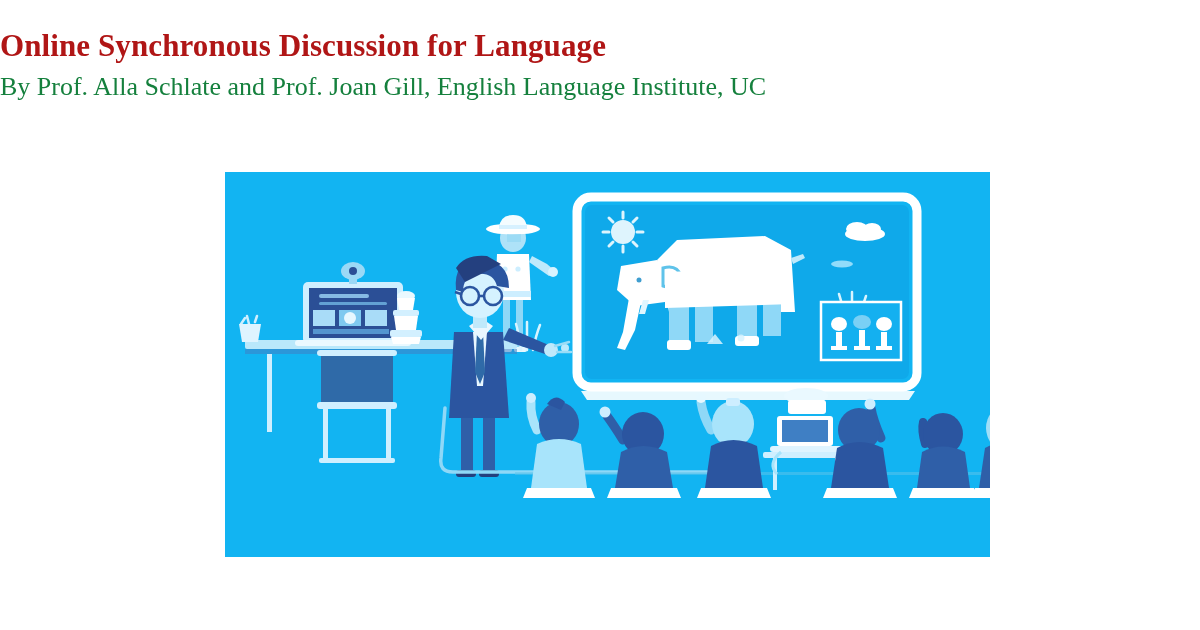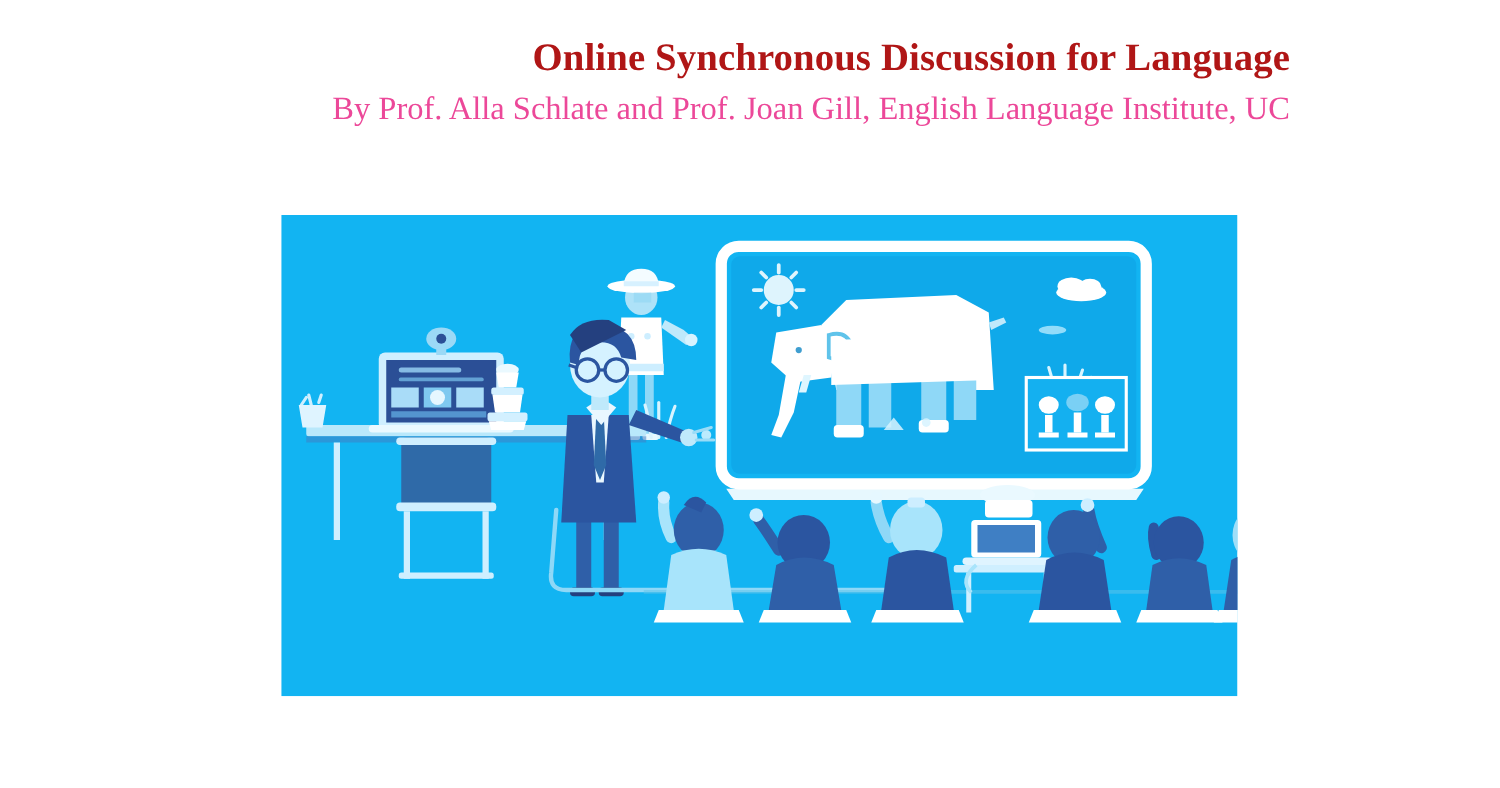--- a/index.html
+++ b/index.html
@@ -21,43 +21,42 @@
     inset: 0;
     background: #ffffff;
   }
 
   
   .heading-block {
     position: absolute;
     top: 26px;
     left: 0;
     width: 984px;
-    text-align: right;
-    margin-left: 48px;
+    text-align: left;
   }
   .slide-title {
     font-family: "Liberation Serif", "DejaVu Serif", serif;
     font-weight: bold;
     font-size: 31px;
     line-height: 40px;
     color: #b01616;
     letter-spacing: 0.1px;
     margin: 0;
     padding: 0;
   }
   .slide-title .line {
     display: block;
     white-space: nowrap;
   }
   .slide-byline {
     font-family: "Liberation Serif", "DejaVu Serif", serif;
     font-weight: normal;
     font-size: 26px;
     line-height: 34px;
-    color: #ec4899;
+    color: #15803d;
     margin: 4px 0 0 0;
     white-space: nowrap;
   }
 
   
   .illustration-wrap {
     position: absolute;
     left: 225px;
     top: 172px;
     width: 765px;

